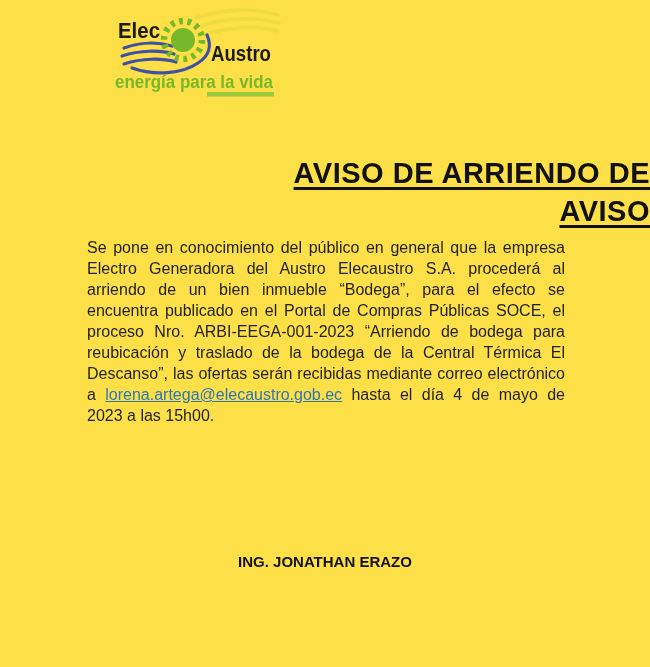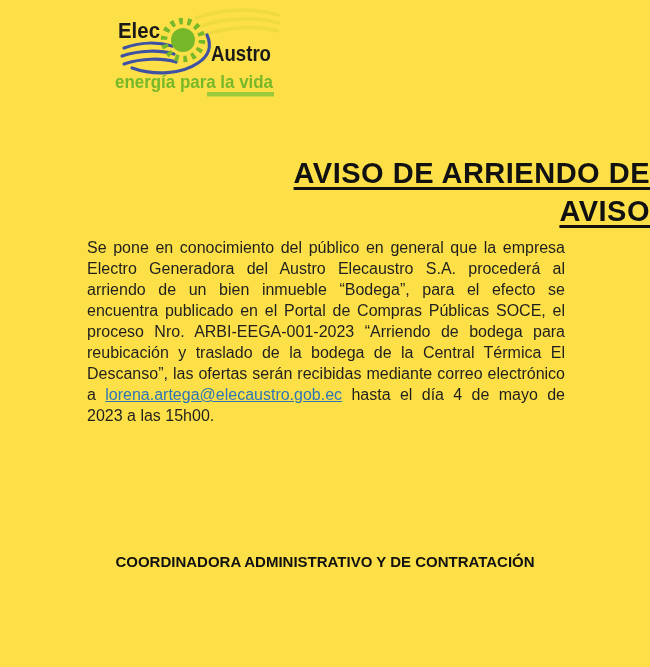--- a/index.html
+++ b/index.html
@@ -124,16 +124,16 @@
   <div class="doc-title">
     <span class="underlined">AVISO DE ARRIENDO DE</span><br>
     <span class="underlined">AVISO</span>
   </div>
 
   <div class="content">
     <p><span>Se pone en conocimiento del público en general que la empresa Electro Generadora del Austro Elecaustro S.A. procederá al arriendo de un bien inmueble “Bodega”, para el efecto se encuentra publicado en el Portal de Compras Públicas SOCE, el proceso Nro. ARBI-EEGA-001-2023 “Arriendo de bodega para reubicación y traslado de la bodega de la Central Térmica El Descanso”, las ofertas serán recibidas mediante correo electrónico a </span><a class="email-link">lorena.artega@elecaustro.gob.ec</a><span> hasta el día 4 de mayo de 2023 a las 15h00.</span></p>
   </div>
 
   <div class="signature">
-    <div>COORDINADORA ADMINISTRATIVO Y DE CONTRATACIÓN</div>
+    <div>ING. JONATHAN ERAZO</div>
   </div>
 
 </div>
 
 </body></html>

